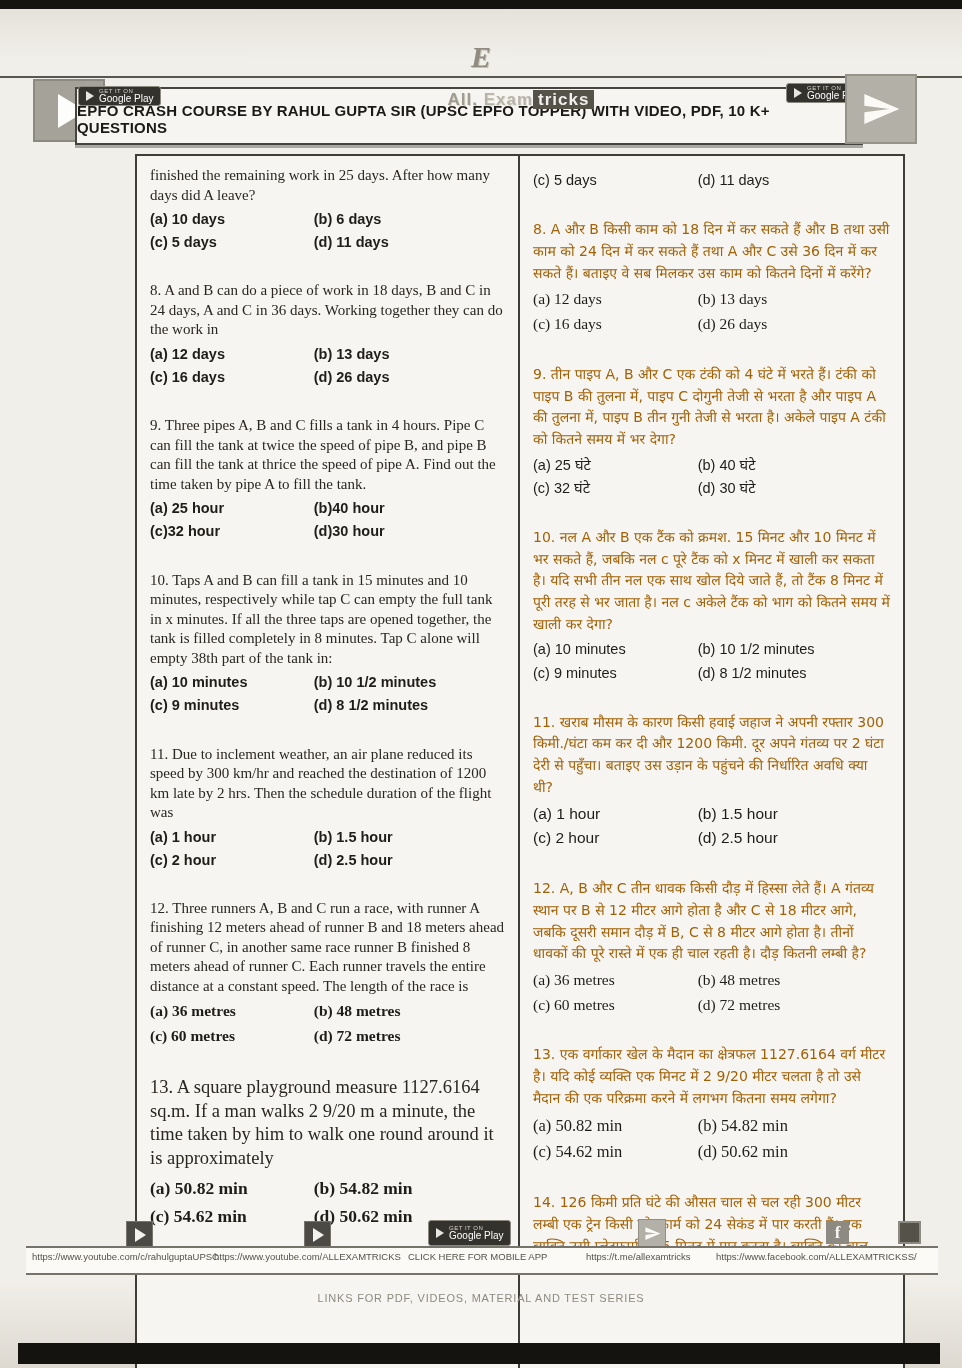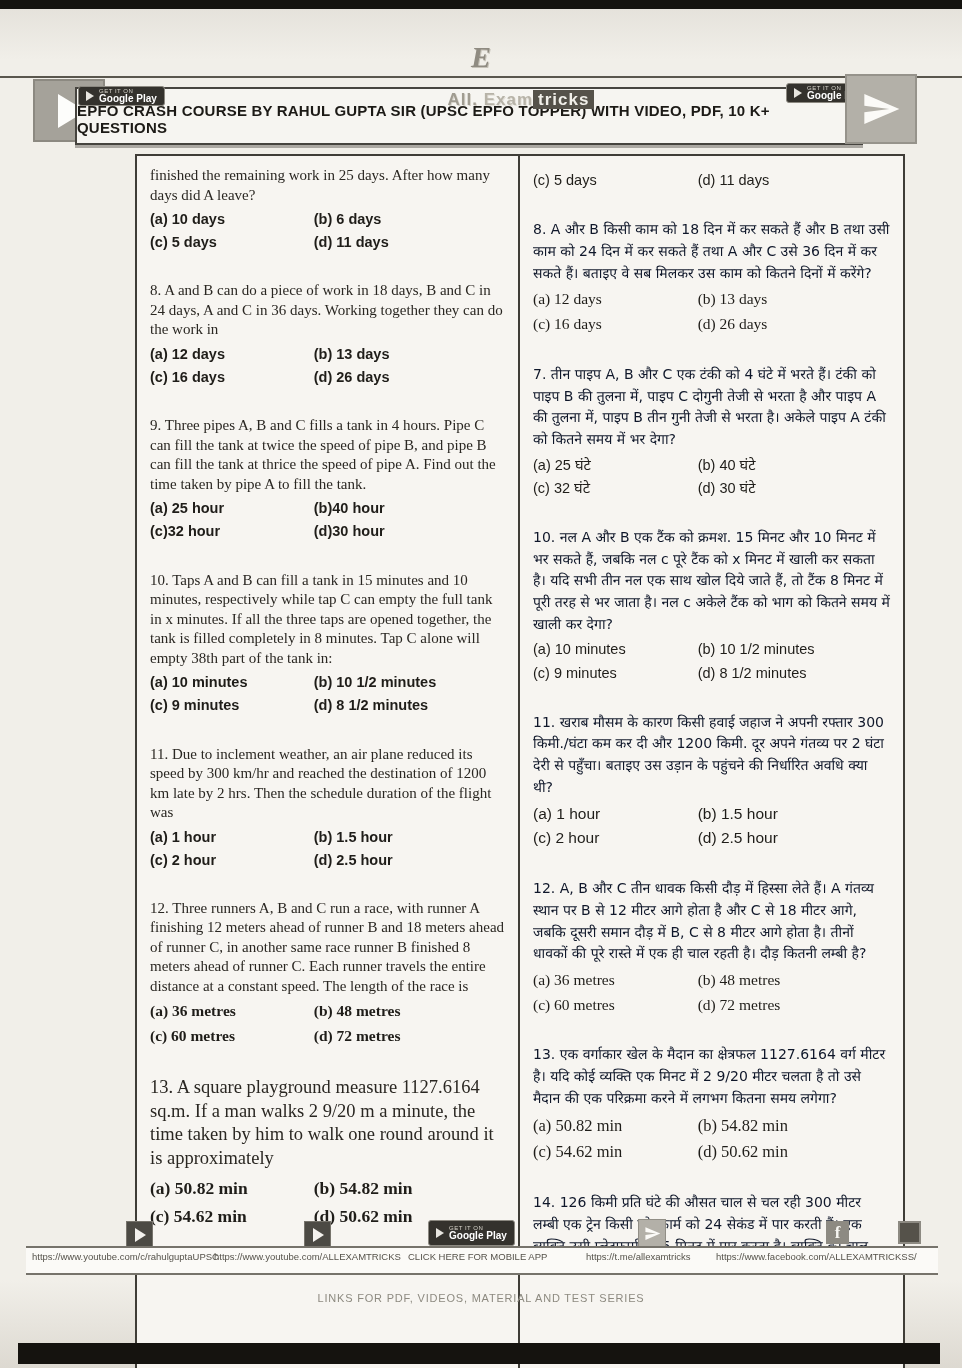--- a/index.html
+++ b/index.html
@@ -23,36 +23,36 @@
           display:flex;align-items:flex-end;justify-content:center;padding-bottom:7px;box-sizing:border-box;}
   .banner-text{font-weight:bold;font-size:15px;letter-spacing:.2px;color:#1c1a16;}
   .play-big{position:absolute;left:33px;top:79px;width:72px;height:63px;background:#a5a29a;
             box-shadow:inset 0 0 0 2px #8c8981;display:flex;align-items:center;justify-content:center;}
   .play-big .tri{width:0;height:0;border-left:28px solid #fdfdfb;border-top:17px solid transparent;border-bottom:17px solid transparent;margin-left:6px;}
   .gp{position:absolute;display:flex;align-items:center;gap:5px;background:#34322d;color:#fff;
       border:1px solid #8c8981;border-radius:3px;padding:2px 7px;height:20px;box-sizing:border-box;}
   .gp .gp-tri{width:0;height:0;border-left:8px solid #e8e6e0;border-top:5px solid transparent;border-bottom:5px solid transparent;}
   .gp .lines{display:flex;flex-direction:column;line-height:1;}
   .gp .small{font-size:6px;letter-spacing:.5px;color:#d8d5cc;}
-  .gp .name{font-size:10px;font-weight:bold;}
+  .gp .name{font-size:10px;font-weight:normal;}
   .gp.tl{left:78px;top:86px;} .gp.tr{left:786px;top:83px;} .gp.foot{left:428px;top:1220px;height:26px;}
   .plane-box{position:absolute;left:845px;top:74px;width:72px;height:70px;background:#b3b0a8;
              box-shadow:inset 0 0 0 2px #96938b;display:flex;align-items:center;justify-content:center;}
   .plane-box svg,.plane-sm svg{fill:#fbfaf7;}
   
   .content{position:absolute;left:95px;top:154px;width:770px;height:1320px;border:2px solid #3f3d37;
            background:#f7f5f1;box-sizing:border-box;display:flex;overflow:hidden;margin-left:40px;}
   .col{width:50%;box-sizing:border-box;padding:10px 12px 0 13px;overflow:hidden;}
   .col.left{border-right:2px solid #3f3d37;}
   .q{margin-bottom:17px;}
   .q.gap-lg{margin-bottom:27px;}
   .q.gap-sm{margin-bottom:8px;}
   .qtext{font-family:"Liberation Serif",serif;font-size:15px;line-height:1.3;color:#2a2722;}
   .qtext.big{font-size:18.5px;line-height:1.28;}
-  .hi{font-family:"DejaVu Sans",sans-serif;font-size:14px;line-height:1.55;color:#0f172a;}
+  .hi{font-family:"DejaVu Sans",sans-serif;font-size:14px;line-height:1.55;color:#a16207;}
   .opts{display:grid;grid-template-columns:46% 54%;margin-top:3px;
         font-family:"Liberation Sans",sans-serif;font-weight:bold;font-size:14.5px;line-height:1.6;color:#1f1d19;}
   .opts.serif{font-family:"Liberation Serif",serif;font-size:15.5px;}
   .opts.plain{font-weight:normal;}
   
   .mini-play{position:absolute;width:27px;height:27px;background:#4c4a44;box-shadow:inset 0 0 0 1px #77746c;
              display:flex;align-items:center;justify-content:center;}
   .mini-play .tri{width:0;height:0;border-left:11px solid #f4f2ee;border-top:7px solid transparent;border-bottom:7px solid transparent;margin-left:2px;}
   .plane-sm{position:absolute;left:638px;top:1219px;width:28px;height:28px;background:#b3b0a8;
             box-shadow:inset 0 0 0 1px #918e86;display:flex;align-items:center;justify-content:center;}
@@ -199,21 +199,21 @@
         <div class="hi" lang="hi">8. A और B किसी काम को 18 दिन में कर सकते हैं और B तथा उसी काम को 24 दिन में कर सकते हैं तथा A और C उसे 36 दिन में कर सकते हैं। बताइए वे सब मिलकर उस काम को कितने दिनों में करेंगे?</div>
         <div class="opts serif plain">
           <span>(a) 12 days</span>
           <span>(b) 13 days</span>
           <span>(c) 16 days</span>
           <span>(d) 26 days</span>
         </div>
       </div>
 
       <div class="q gap-lg">
-        <div class="hi" lang="hi">7. तीन पाइप A, B और C एक टंकी को 4 घंटे में भरते हैं। टंकी को पाइप B की तुलना में, पाइप C दोगुनी तेजी से भरता है और पाइप A की तुलना में, पाइप B तीन गुनी तेजी से भरता है। अकेले पाइप A टंकी को कितने समय में भर देगा?</div>
+        <div class="hi" lang="hi">9. तीन पाइप A, B और C एक टंकी को 4 घंटे में भरते हैं। टंकी को पाइप B की तुलना में, पाइप C दोगुनी तेजी से भरता है और पाइप A की तुलना में, पाइप B तीन गुनी तेजी से भरता है। अकेले पाइप A टंकी को कितने समय में भर देगा?</div>
         <div class="opts plain">
           <span>(a) 25 घंटे</span>
           <span>(b) 40 घंटे</span>
           <span>(c) 32 घंटे</span>
           <span>(d) 30 घंटे</span>
         </div>
       </div>
 
       <div class="q gap-lg">
         <div class="hi" lang="hi">10. नल A और B एक टैंक को क्रमश. 15 मिनट और 10 मिनट में भर सकते हैं, जबकि नल c पूरे टैंक को x मिनट में खाली कर सकता है। यदि सभी तीन नल एक साथ खोल दिये जाते हैं, तो टैंक 8 मिनट में पूरी तरह से भर जाता है। नल c अकेले टैंक को भाग को कितने समय में खाली कर देगा?</div>

